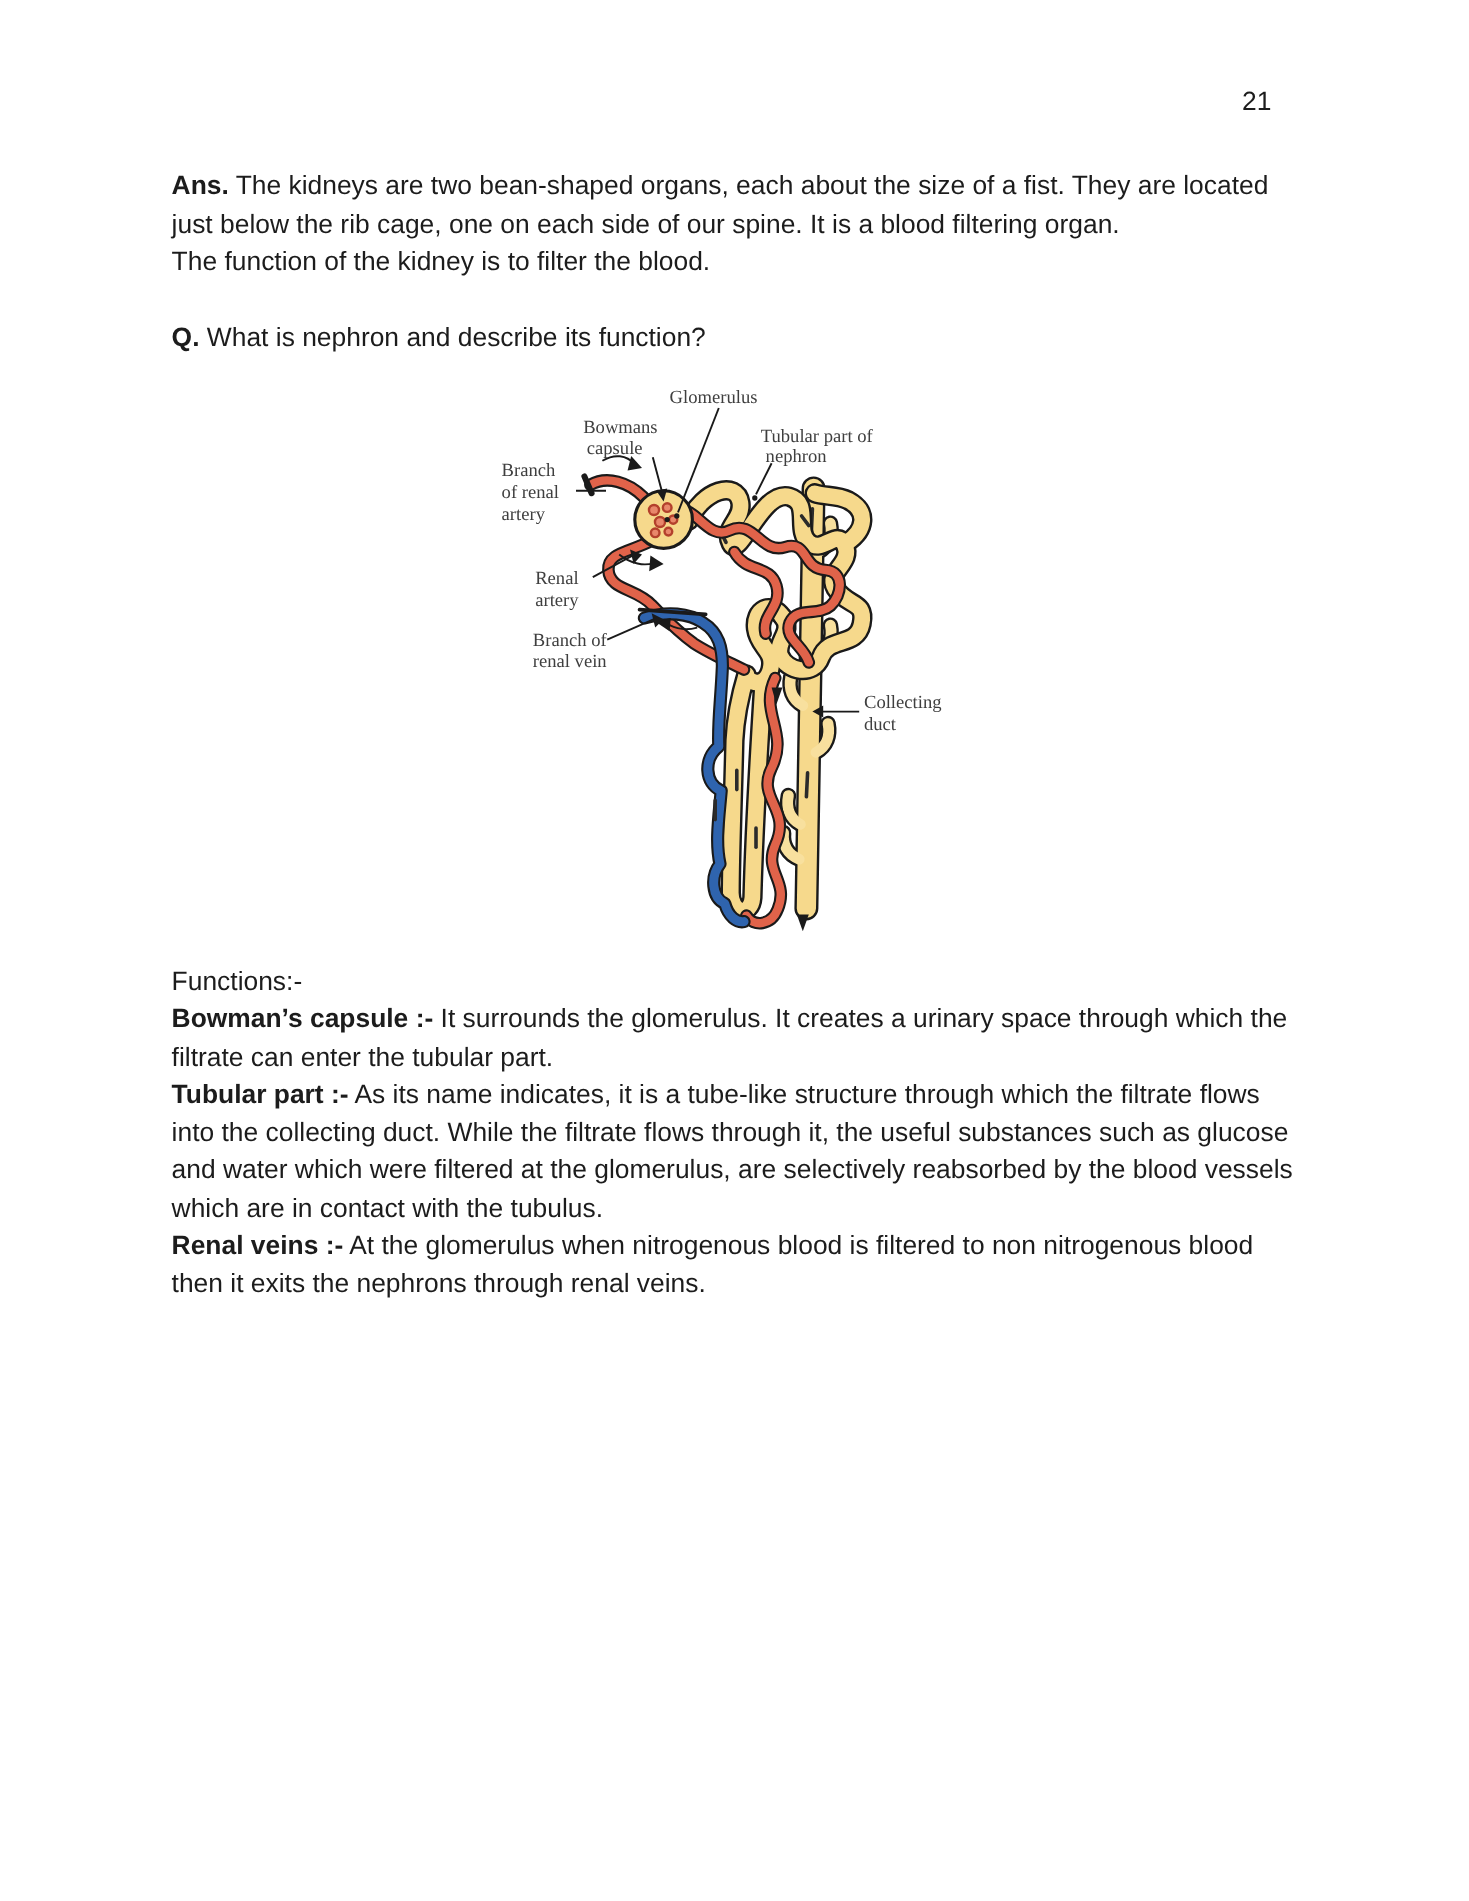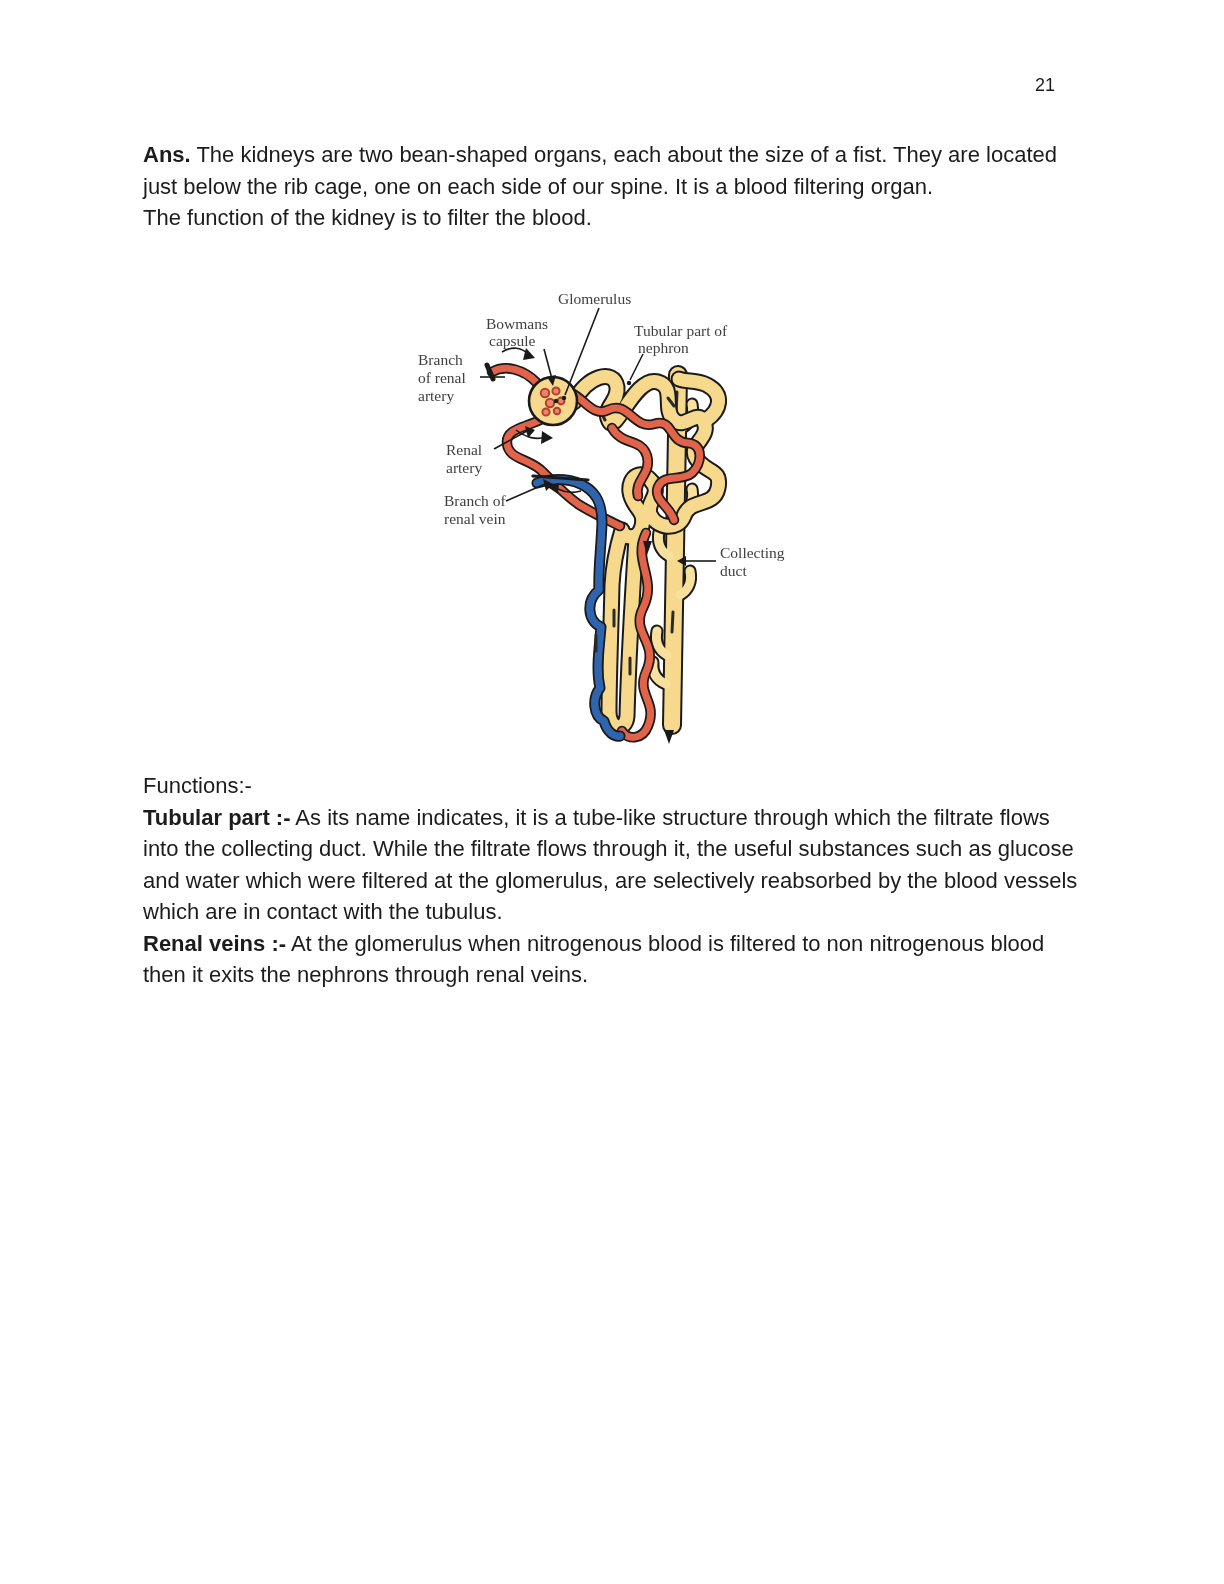--- a/index.html
+++ b/index.html
@@ -6,21 +6,21 @@
   .page{
     position:relative;
     width:1224px;height:1584px;
     background:#ffffff;
     font-family:"Liberation Sans", sans-serif;
     color:#1c1c1c;
     overflow:hidden;
   }
   .pagenum{
     position:absolute;top:72px;left:1035px;
-    font-size:18px;line-height:26px;
+    font-size:22px;line-height:26px;
   }
   .content{
     position:absolute;left:143px;top:139px;width:940px;
     font-size:22px;line-height:31.5px;
   }
   .para{margin:0;padding:0;}
   .gap{height:31.5px;}
   b{font-weight:bold;}
   .diagram-block{
     position:relative;height:505px;margin:0;
@@ -55,20 +55,21 @@
 
   <div class="pagenum">21</div>
 
   <div class="content">
 
     <p class="para"><b>Ans.</b><span> The kidneys are two bean-shaped organs, each about the size of a fist. They are located just below the rib cage, one on each side of our spine. It is a blood filtering organ.</span></p>
     <p class="para">The function of the kidney is to filter the blood.</p>
 
     <div class="gap"></div>
 
+    <p class="para"><b>Q.</b><span> What is nephron and describe its function?</span></p>
 
     <div class="diagram-block">
       <svg class="diagram-svg" width="410" height="500" viewBox="0 0 410 500">
 
         <g>
           <path class="d-out" d="M 272,95 L 266,445"></path>
 
           <path class="s-out" d="M 276,148 C 285,143 288,134 286,124"></path>
           <path class="s-out" d="M 276,233 C 285,228 288,219 286,209"></path>
           <path class="s-out" d="M 263,276 C 254,271 251,262 253,252"></path>
@@ -178,17 +179,18 @@
           <text class="dlabel" x="38" y="226">Branch of</text>
           <text class="dlabel" x="38" y="244">renal vein</text>
           <text class="dlabel" x="314" y="278">Collecting</text>
           <text class="dlabel" x="314" y="296">duct</text>
         </g>
       </svg>
     </div>
 
     <p class="para">Functions:-</p>
 
+    <p class="para"><b>Bowman’s capsule :-</b><span> It surrounds the glomerulus. It creates a urinary space through which the filtrate can enter the tubular part.</span></p>
     <p class="para"><b>Tubular part :-</b><span> As its name indicates, it is a tube-like structure through which the filtrate flows into the collecting duct. While the filtrate flows through it, the useful substances such as glucose and water which were filtered at the glomerulus, are selectively reabsorbed by the blood vessels which are in contact with the tubulus.</span></p>
     <p class="para"><b>Renal veins :-</b><span> At the glomerulus when nitrogenous blood is filtered to non nitrogenous blood then it exits the nephrons through renal veins.</span></p>
 
   </div>
 </div>
 
 </body></html>

